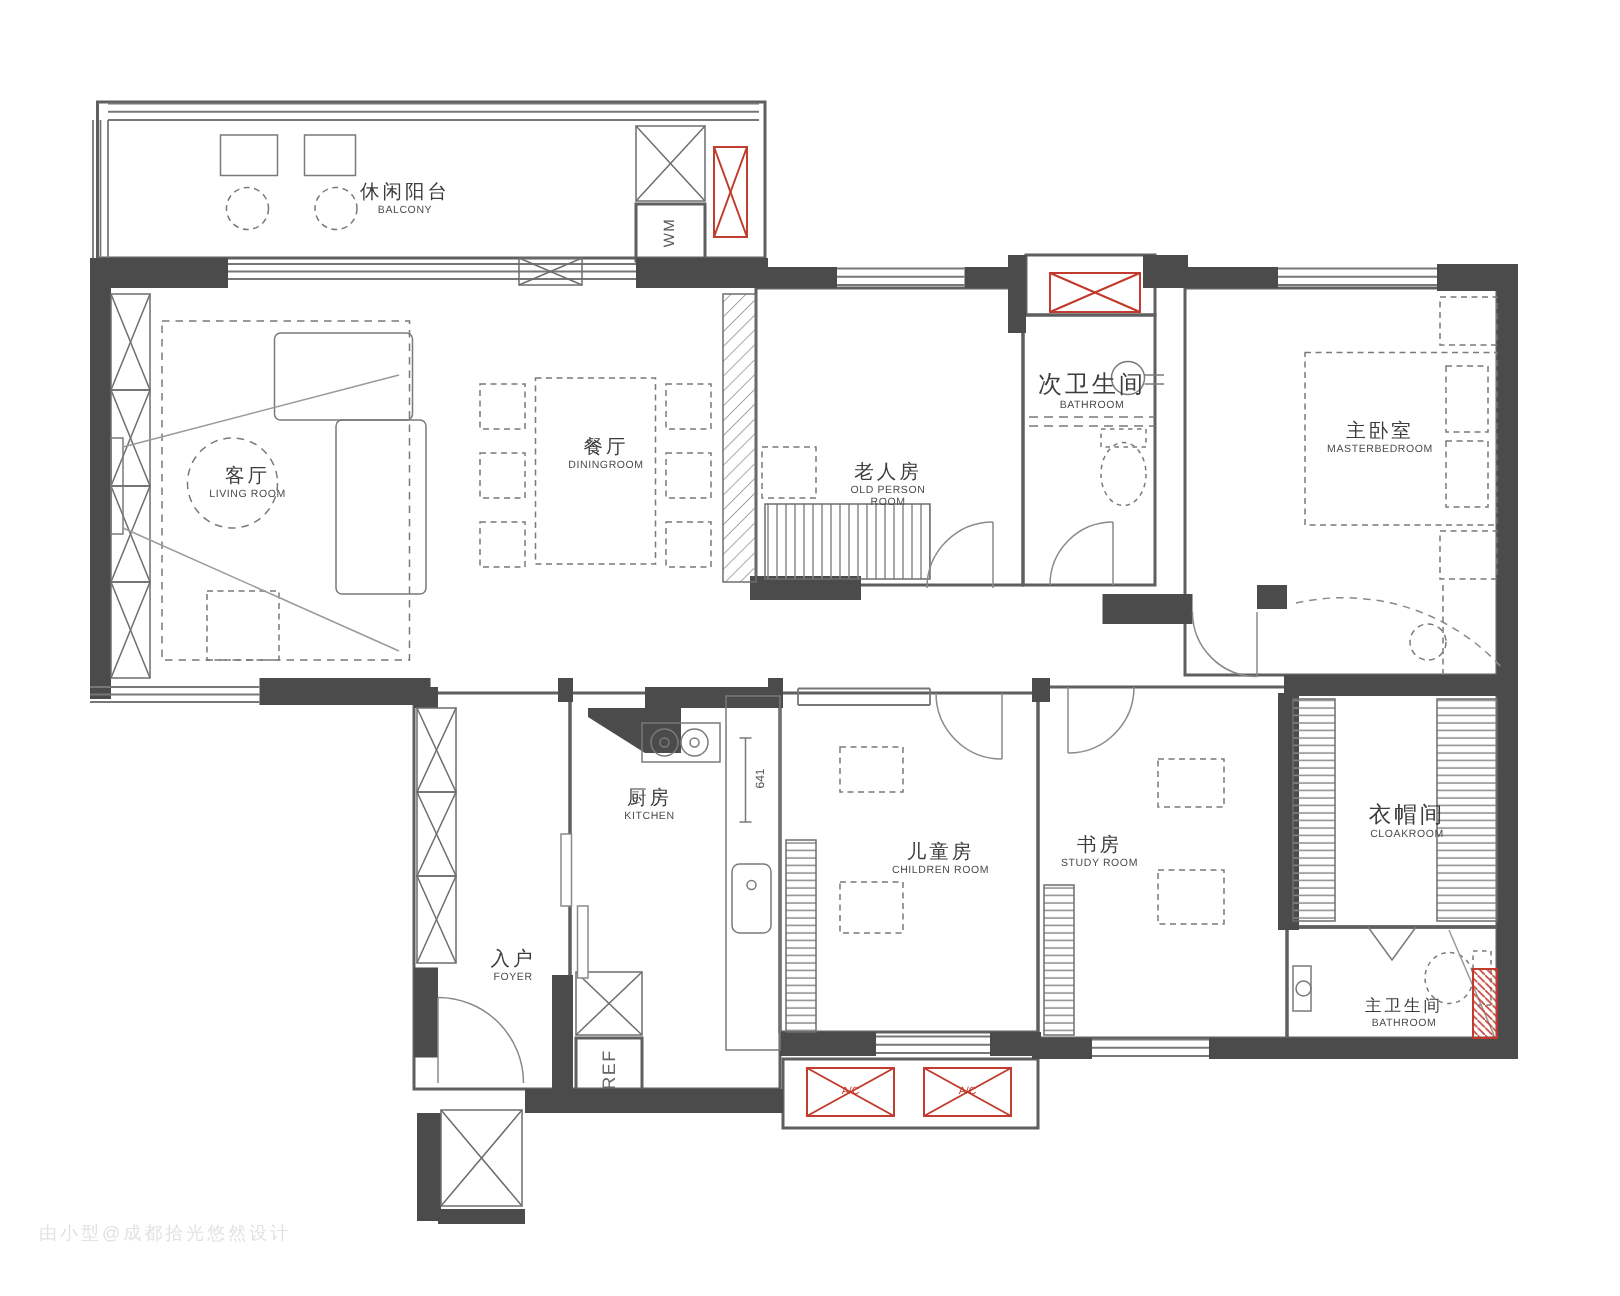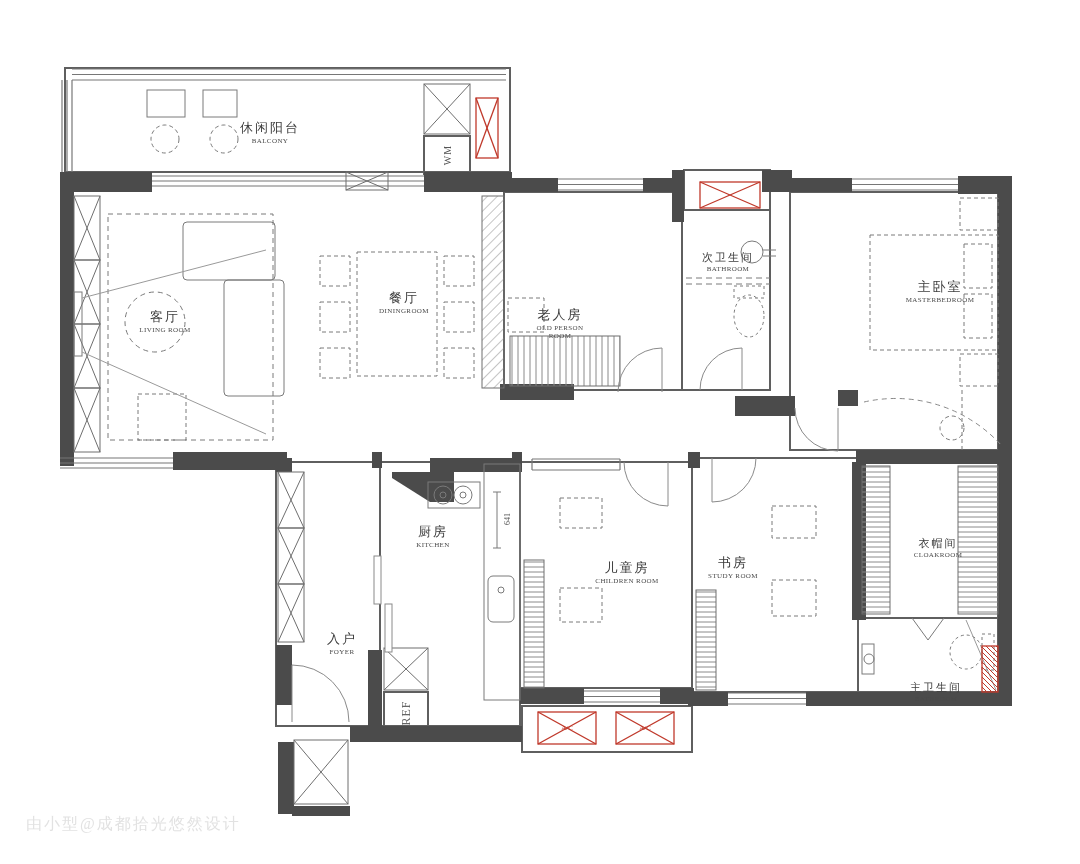--- a/index.html
+++ b/index.html
@@ -1,29 +1,29 @@
 <!DOCTYPE html>
 <html><head>
 <meta charset="utf-8">
 <style>
   html,body{margin:0;padding:0;background:#fff;}
   .canvas{position:relative;width:1080px;height:864px;background:#fff;overflow:hidden;
-          font-family:Liberation Serif, serif;}
+          font-family:Liberation Sans, sans-serif;}
   svg{position:absolute;left:0;top:0;}
   .room-label{position:absolute;transform:translate(-50%,-50%);text-align:center;
               color:#3c3c3c;line-height:1.15;pointer-events:none;}
   .room-label .zh{font-size:13px;letter-spacing:2px;}
   .room-label .en{font-size:7px;letter-spacing:.4px;color:#4a4a4a;white-space:nowrap;margin-top:1px;}
   .tag{position:absolute;transform:translate(-50%,-50%);color:#555;font-size:10px;
        letter-spacing:1px;pointer-events:none;}
   .rot{transform:translate(-50%,-50%) rotate(-90deg);}
   .big{font-size:12px;color:#666;}
   .dim{font-size:8px;letter-spacing:0;}
   .ac{color:#c0392b;font-size:7px;letter-spacing:0;}
-  .watermark{position:absolute;left:26px;top:814px;font-size:16px;letter-spacing:2px;
+  .watermark{position:absolute;left:26px;top:814px;font-size:12px;letter-spacing:2px;
              color:#e2e2e2;pointer-events:none;}
 </style>
 </head>
 <body>
 
 <div class="canvas">
 
 <svg width="1080" height="864" viewBox="0 0 1080 864">
   <defs>
     <pattern id="diag" width="7" height="7" patternUnits="userSpaceOnUse" patternTransform="rotate(45)">
@@ -319,49 +319,49 @@
   <div class="en">BALCONY</div>
 </div>
 <div class="room-label" style="left:165px;top:322px">
   <div class="zh">客厅</div>
   <div class="en">LIVING ROOM</div>
 </div>
 <div class="room-label" style="left:404px;top:303px">
   <div class="zh">餐厅</div>
   <div class="en">DININGROOM</div>
 </div>
-<div class="room-label" style="left:560px;top:324px">
+<div class="room-label" style="left:592px;top:324px">
   <div class="zh">老人房</div>
   <div class="en" style="white-space:normal;width:58px;margin:1px auto 0">OLD PERSON ROOM</div>
 </div>
 <div class="room-label" style="left:728px;top:262px">
-  <div class="zh" style="font-size:11px">次卫生间</div>
+  <div class="zh" style="font-size:16px">次卫生间</div>
   <div class="en">BATHROOM</div>
 </div>
-<div class="room-label" style="left:940px;top:292px">
+<div class="room-label" style="left:920px;top:292px">
   <div class="zh">主卧室</div>
   <div class="en">MASTERBEDROOM</div>
 </div>
 <div class="room-label" style="left:433px;top:537px">
   <div class="zh">厨房</div>
   <div class="en">KITCHEN</div>
 </div>
 <div class="room-label" style="left:627px;top:573px">
   <div class="zh">儿童房</div>
   <div class="en">CHILDREN ROOM</div>
 </div>
 <div class="room-label" style="left:733px;top:568px">
   <div class="zh">书房</div>
   <div class="en">STUDY ROOM</div>
 </div>
 <div class="room-label" style="left:938px;top:548px">
-  <div class="zh" style="font-size:11px">衣帽间</div>
+  <div class="zh" style="font-size:15px">衣帽间</div>
   <div class="en">CLOAKROOM</div>
 </div>
-<div class="room-label" style="left:936px;top:692px">
+<div class="room-label" style="left:936px;top:676px">
   <div class="zh" style="font-size:11px">主卫生间</div>
   <div class="en">BATHROOM</div>
 </div>
 <div class="room-label" style="left:342px;top:644px">
   <div class="zh">入户</div>
   <div class="en">FOYER</div>
 </div>
 
 <div class="tag rot" style="left:447px;top:155px">WM</div>
 <div class="tag rot big" style="left:406px;top:713px">REF</div>

